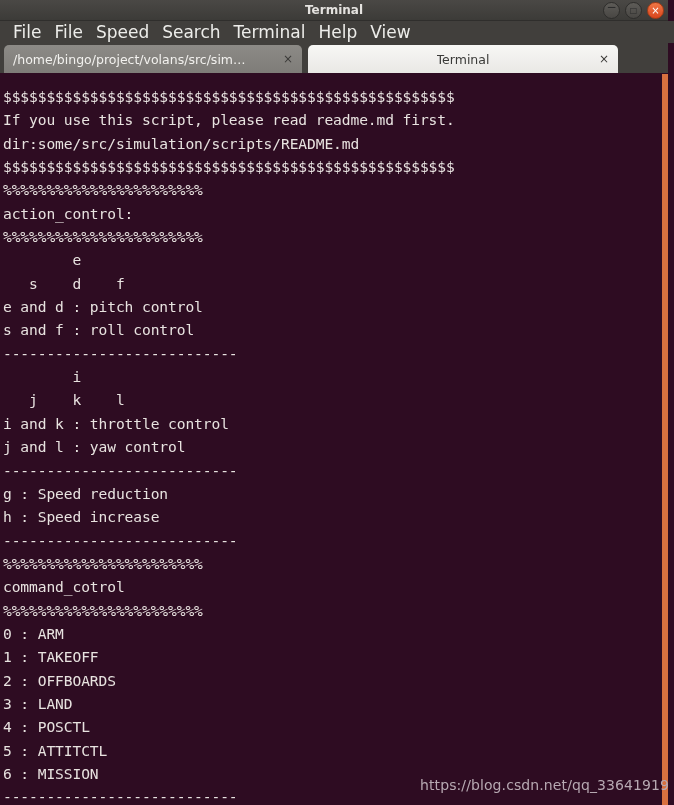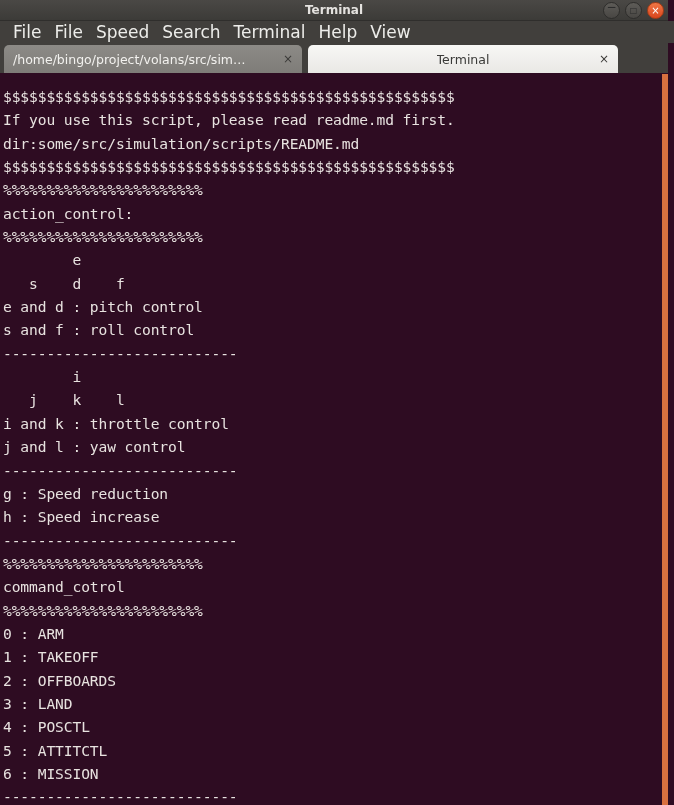--- a/index.html
+++ b/index.html
@@ -195,14 +195,15 @@
   </div>
 
   <div class="terminal">
     <div class="term-inner" id="term-inner"><div class="term-line">$$$$$$$$$$$$$$$$$$$$$$$$$$$$$$$$$$$$$$$$$$$$$$$$$$$$</div><div class="term-line">If you use this script, please read readme.md first.</div><div class="term-line">dir:some/src/simulation/scripts/README.md</div><div class="term-line">$$$$$$$$$$$$$$$$$$$$$$$$$$$$$$$$$$$$$$$$$$$$$$$$$$$$</div><div class="term-line">%%%%%%%%%%%%%%%%%%%%%%%</div><div class="term-line">action_control:</div><div class="term-line">%%%%%%%%%%%%%%%%%%%%%%%</div><div class="term-line">        e</div><div class="term-line">   s    d    f</div><div class="term-line">e and d : pitch control</div><div class="term-line">s and f : roll control</div><div class="term-line">---------------------------</div><div class="term-line">        i</div><div class="term-line">   j    k    l</div><div class="term-line">i and k : throttle control</div><div class="term-line">j and l : yaw control</div><div class="term-line">---------------------------</div><div class="term-line">g : Speed reduction</div><div class="term-line">h : Speed increase</div><div class="term-line">---------------------------</div><div class="term-line">%%%%%%%%%%%%%%%%%%%%%%%</div><div class="term-line">command_cotrol</div><div class="term-line">%%%%%%%%%%%%%%%%%%%%%%%</div><div class="term-line">0 : ARM</div><div class="term-line">1 : TAKEOFF</div><div class="term-line">2 : OFFBOARDS</div><div class="term-line">3 : LAND</div><div class="term-line">4 : POSCTL</div><div class="term-line">5 : ATTITCTL</div><div class="term-line">6 : MISSION</div><div class="term-line">---------------------------</div></div>
   </div>
 
   <div class="scrollbar">
     <div class="scroll-thumb"></div>
   </div>
 
+  <div class="watermark">https://blog.csdn.net/qq_33641919</div>
 
 </div>
 
 </body></html>

